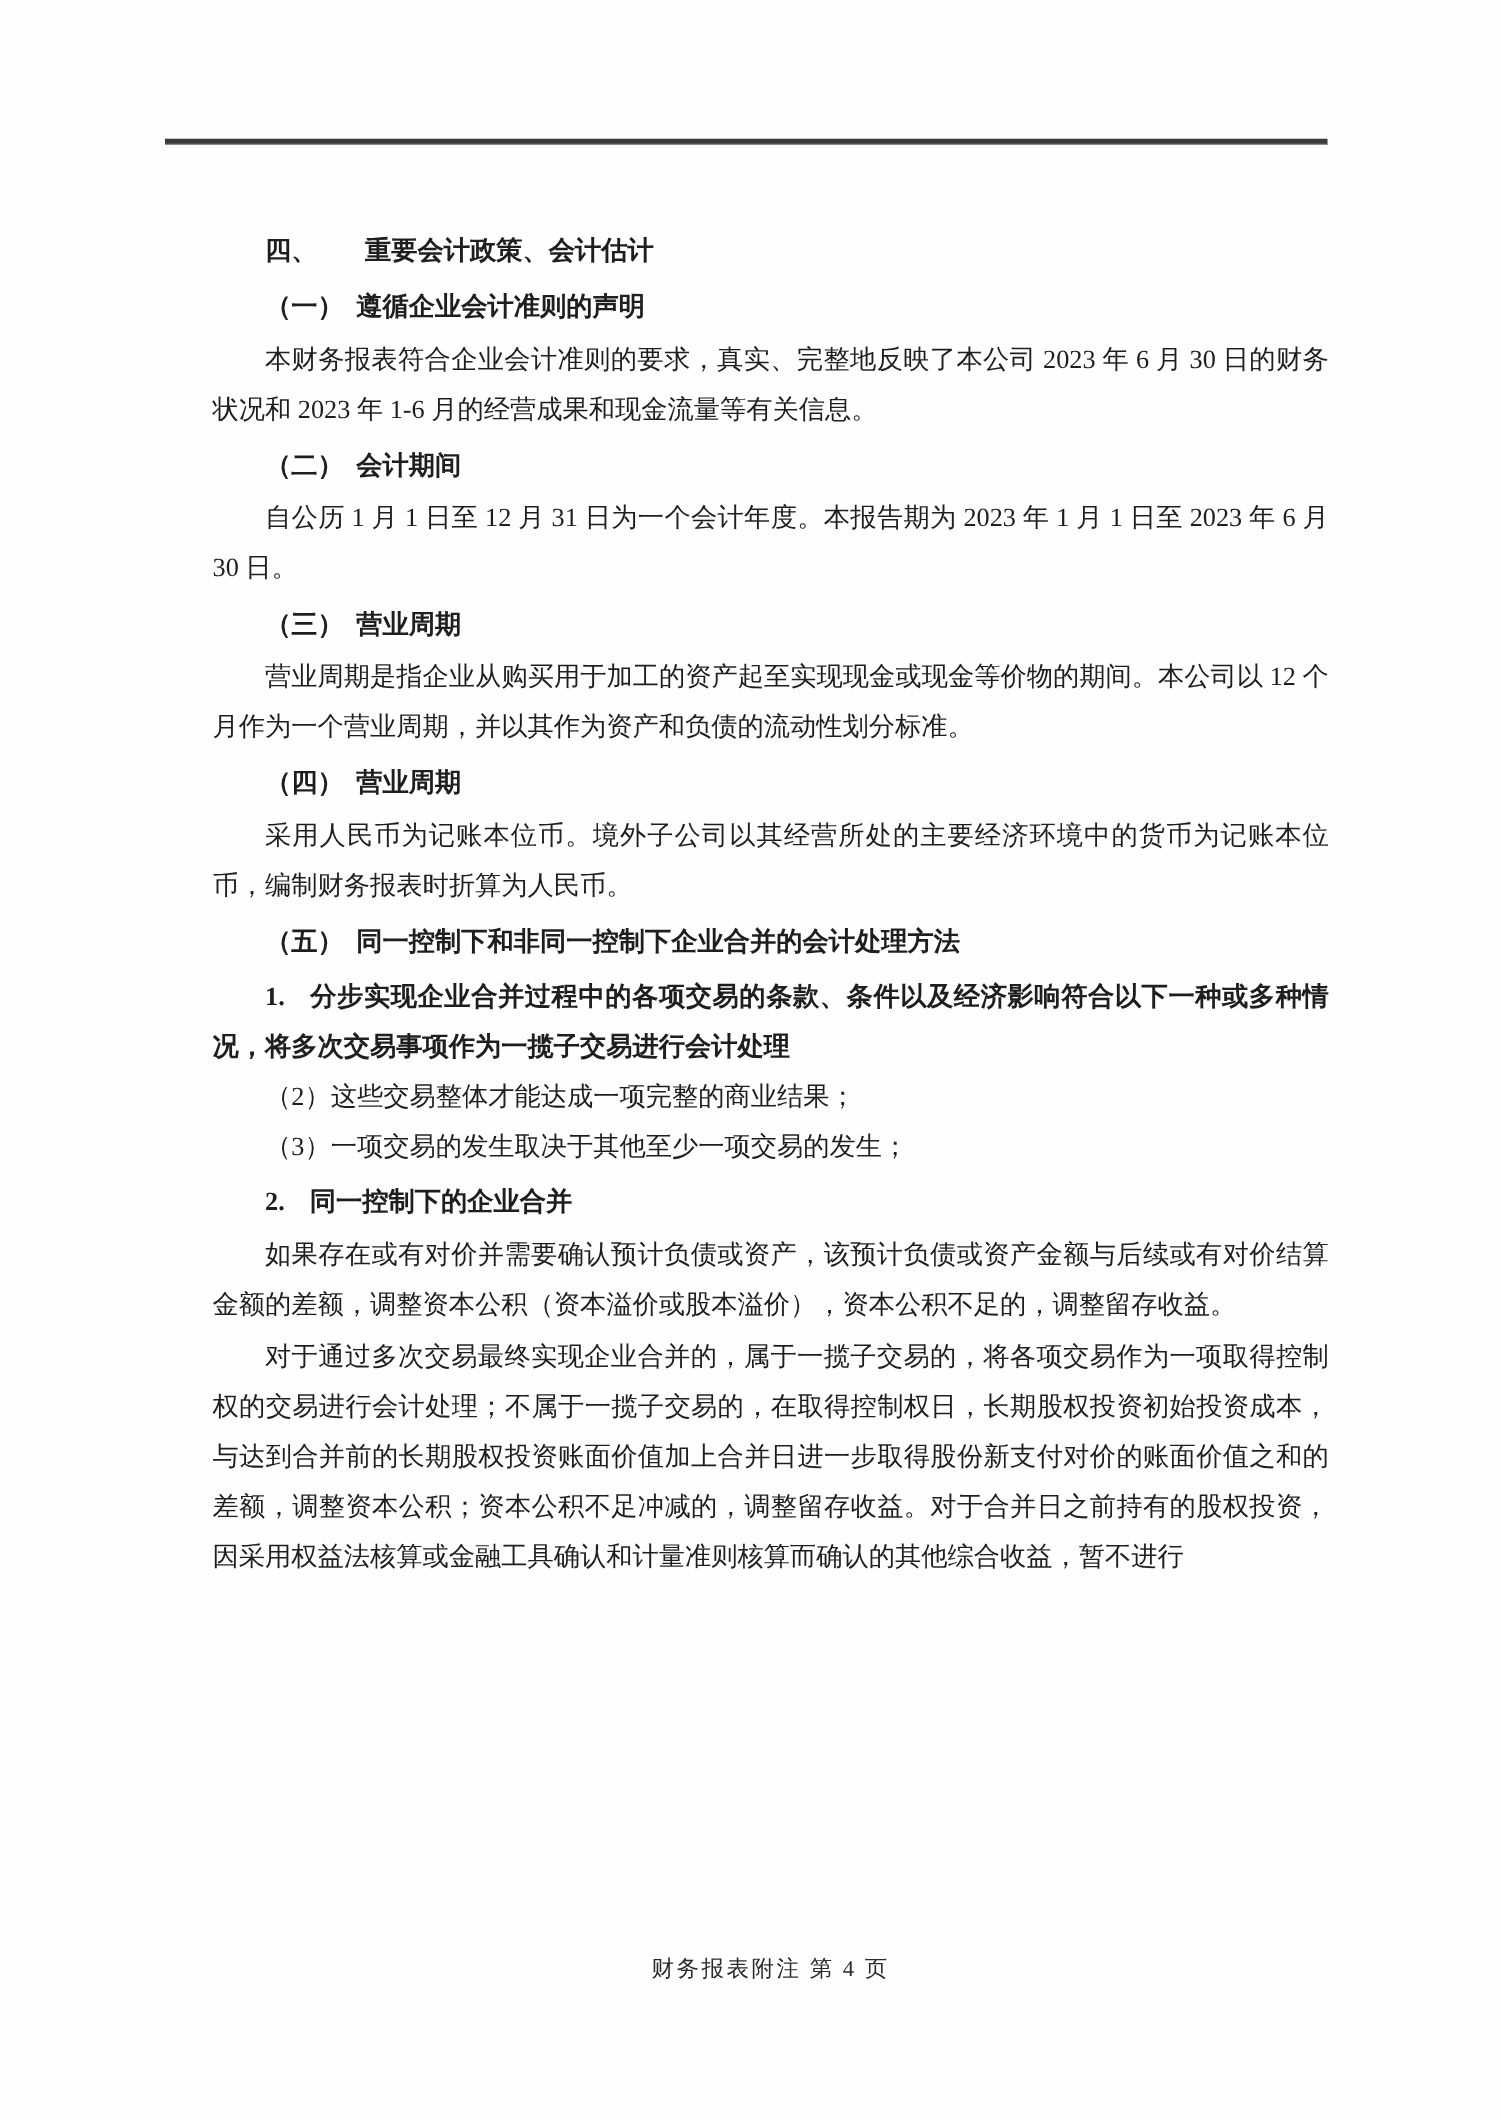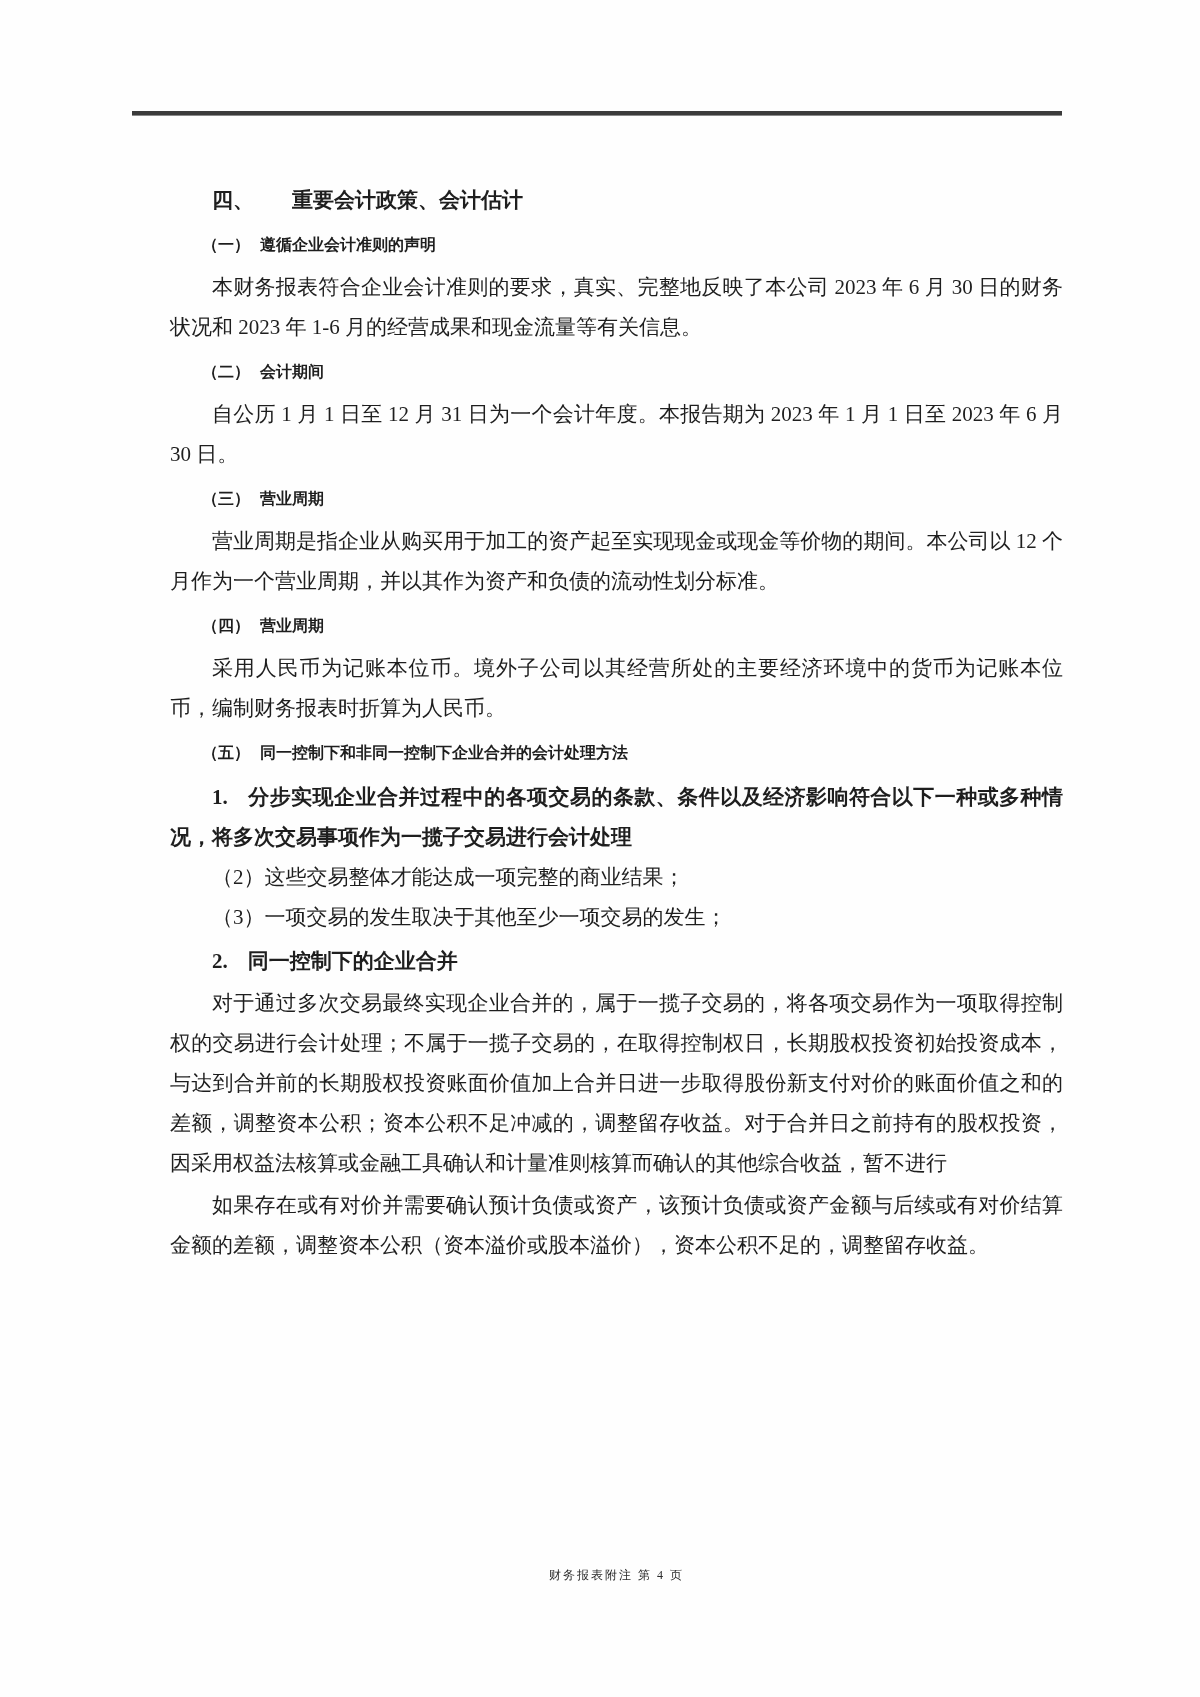--- a/index.html
+++ b/index.html
@@ -43,21 +43,21 @@
     font-size: 21px;
     line-height: 40px;
     font-weight: 700;
     margin: 2px 0 0 0;
     text-indent: 2em;
   }
   h1.chapter .num {
     margin-right: 38px;
   }
   h2.sec {
-    font-size: 16px;
+    font-size: 21px;
     line-height: 40px;
     font-weight: 700;
     margin: 5px 0 0 0;
     text-indent: 2em;
   }
   h2.sec .num {
     margin-right: 10px;
   }
   p.subhead {
     font-weight: 700;
@@ -71,21 +71,21 @@
   }
   p.body-para {
     margin-top: 2px !important;
   }
   .footer {
     position: absolute;
     left: 170px;
     top: 1562px;
     width: 893px;
     text-align: center;
-    font-size: 12px;
+    font-size: 18px;
     line-height: 26px;
     color: #2a2a2a;
     letter-spacing: 2px;
   }
 </style>
 </head>
 <body>
 
 <div class="page">
 
@@ -109,20 +109,20 @@
 
     <h2 class="sec"><span class="num">（五）</span><span>同一控制下和非同一控制下企业合并的会计处理方法</span></h2>
 
     <p class="subhead"><span class="num">1.</span><span>分步实现企业合并过程中的各项交易的条款、条件以及经济影响符合以下一种或多种情况，将多次交易事项作为一揽子交易进行会计处理</span></p>
 
     <p class="item">（2）这些交易整体才能达成一项完整的商业结果；</p>
     <p class="item">（3）一项交易的发生取决于其他至少一项交易的发生；</p>
 
     <p class="subhead"><span class="num">2.</span><span>同一控制下的企业合并</span></p>
 
+    <p class="body-para">如果存在或有对价并需要确认预计负债或资产，该预计负债或资产金额与后续或有对价结算金额的差额，调整资本公积（资本溢价或股本溢价），资本公积不足的，调整留存收益。</p>
     <p class="body-para">对于通过多次交易最终实现企业合并的，属于一揽子交易的，将各项交易作为一项取得控制权的交易进行会计处理；不属于一揽子交易的，在取得控制权日，长期股权投资初始投资成本，与达到合并前的长期股权投资账面价值加上合并日进一步取得股份新支付对价的账面价值之和的差额，调整资本公积；资本公积不足冲减的，调整留存收益。对于合并日之前持有的股权投资，因采用权益法核算或金融工具确认和计量准则核算而确认的其他综合收益，暂不进行</p>
-    <p class="body-para">如果存在或有对价并需要确认预计负债或资产，该预计负债或资产金额与后续或有对价结算金额的差额，调整资本公积（资本溢价或股本溢价），资本公积不足的，调整留存收益。</p>
 
   </main>
 
   <div class="footer">财务报表附注 第 4 页</div>
 
 </div>
 
 </body></html>

